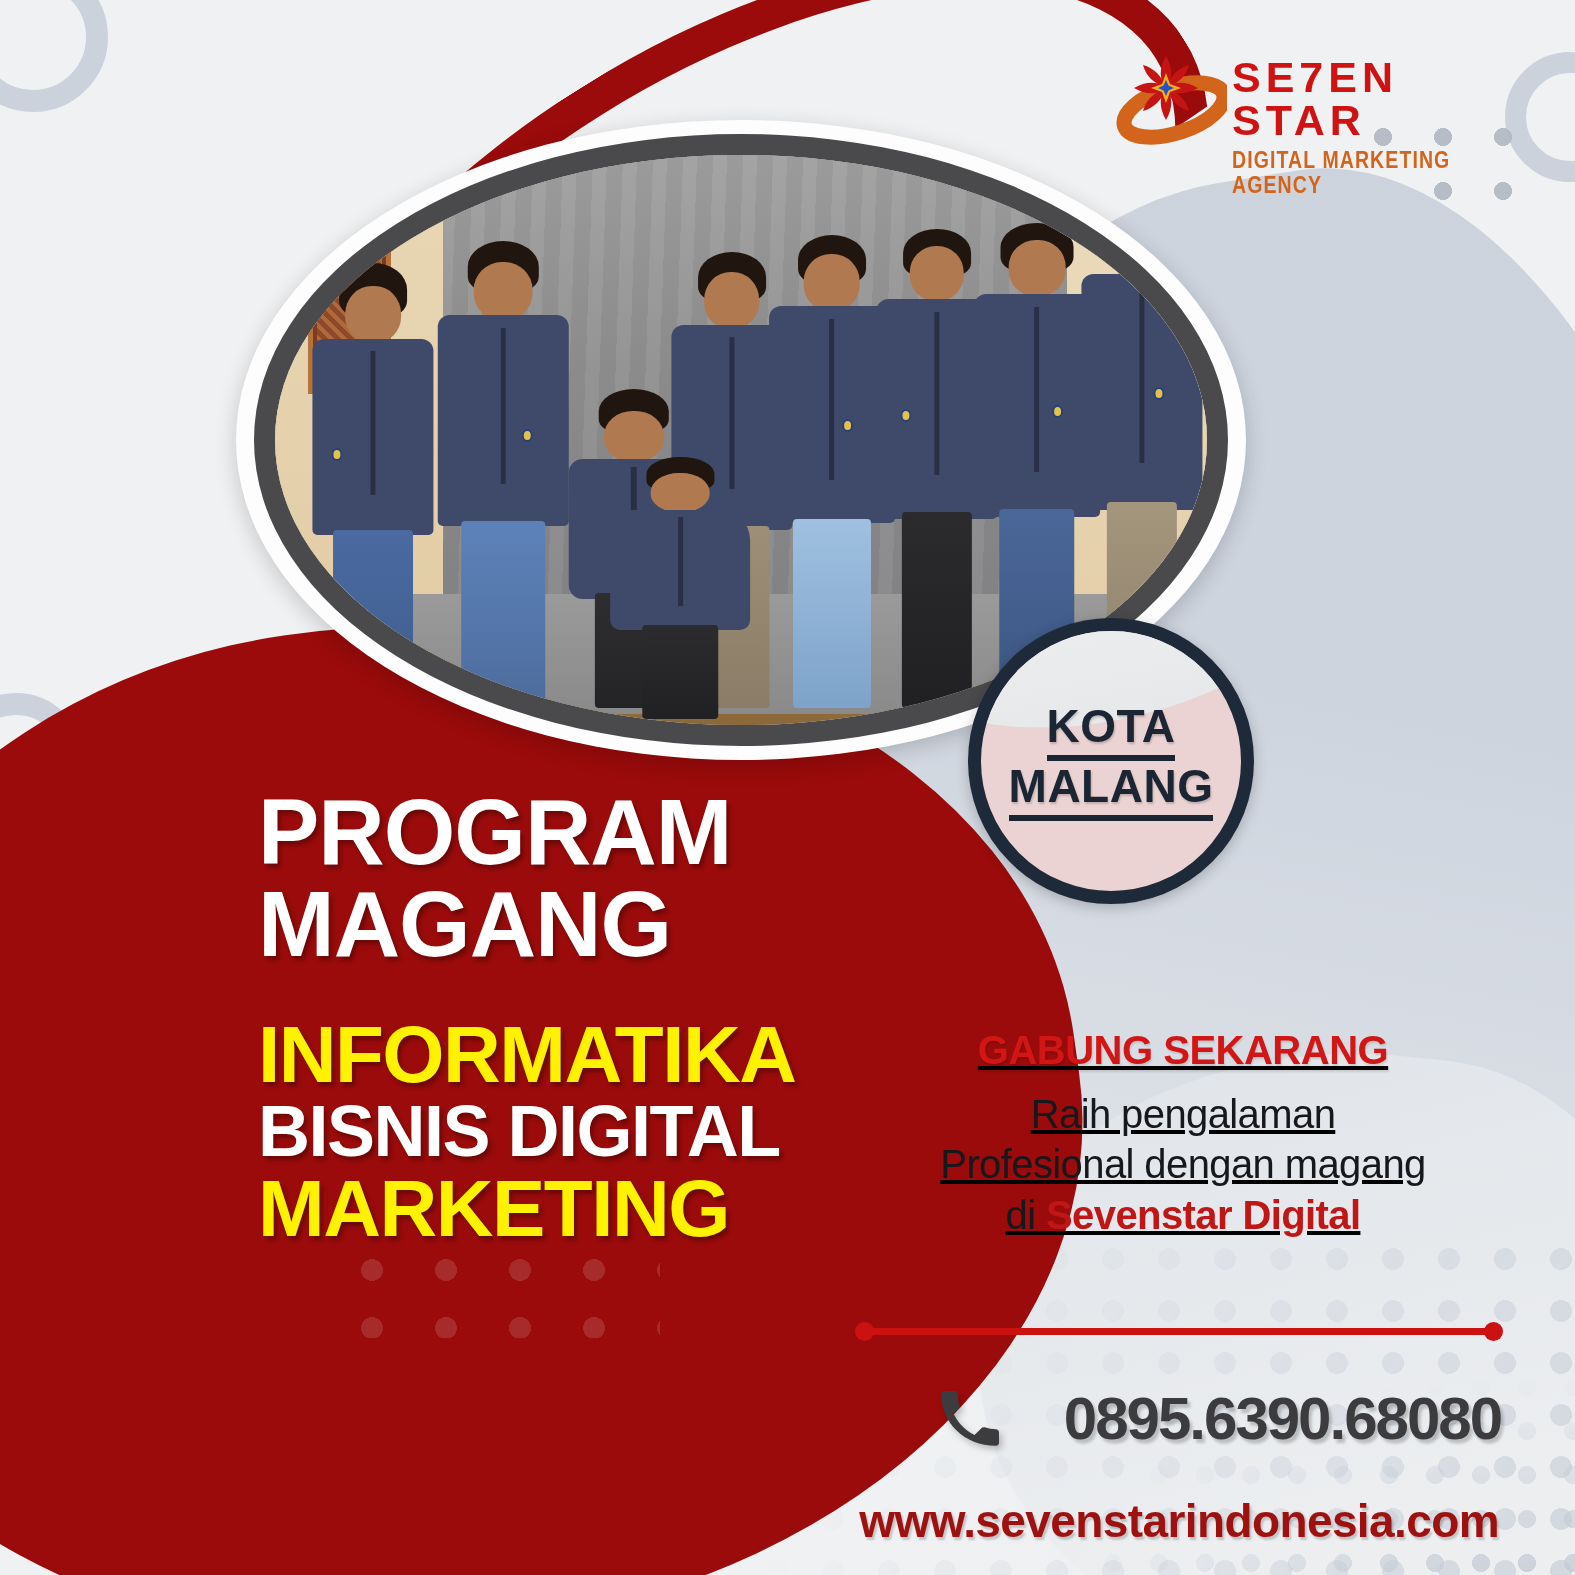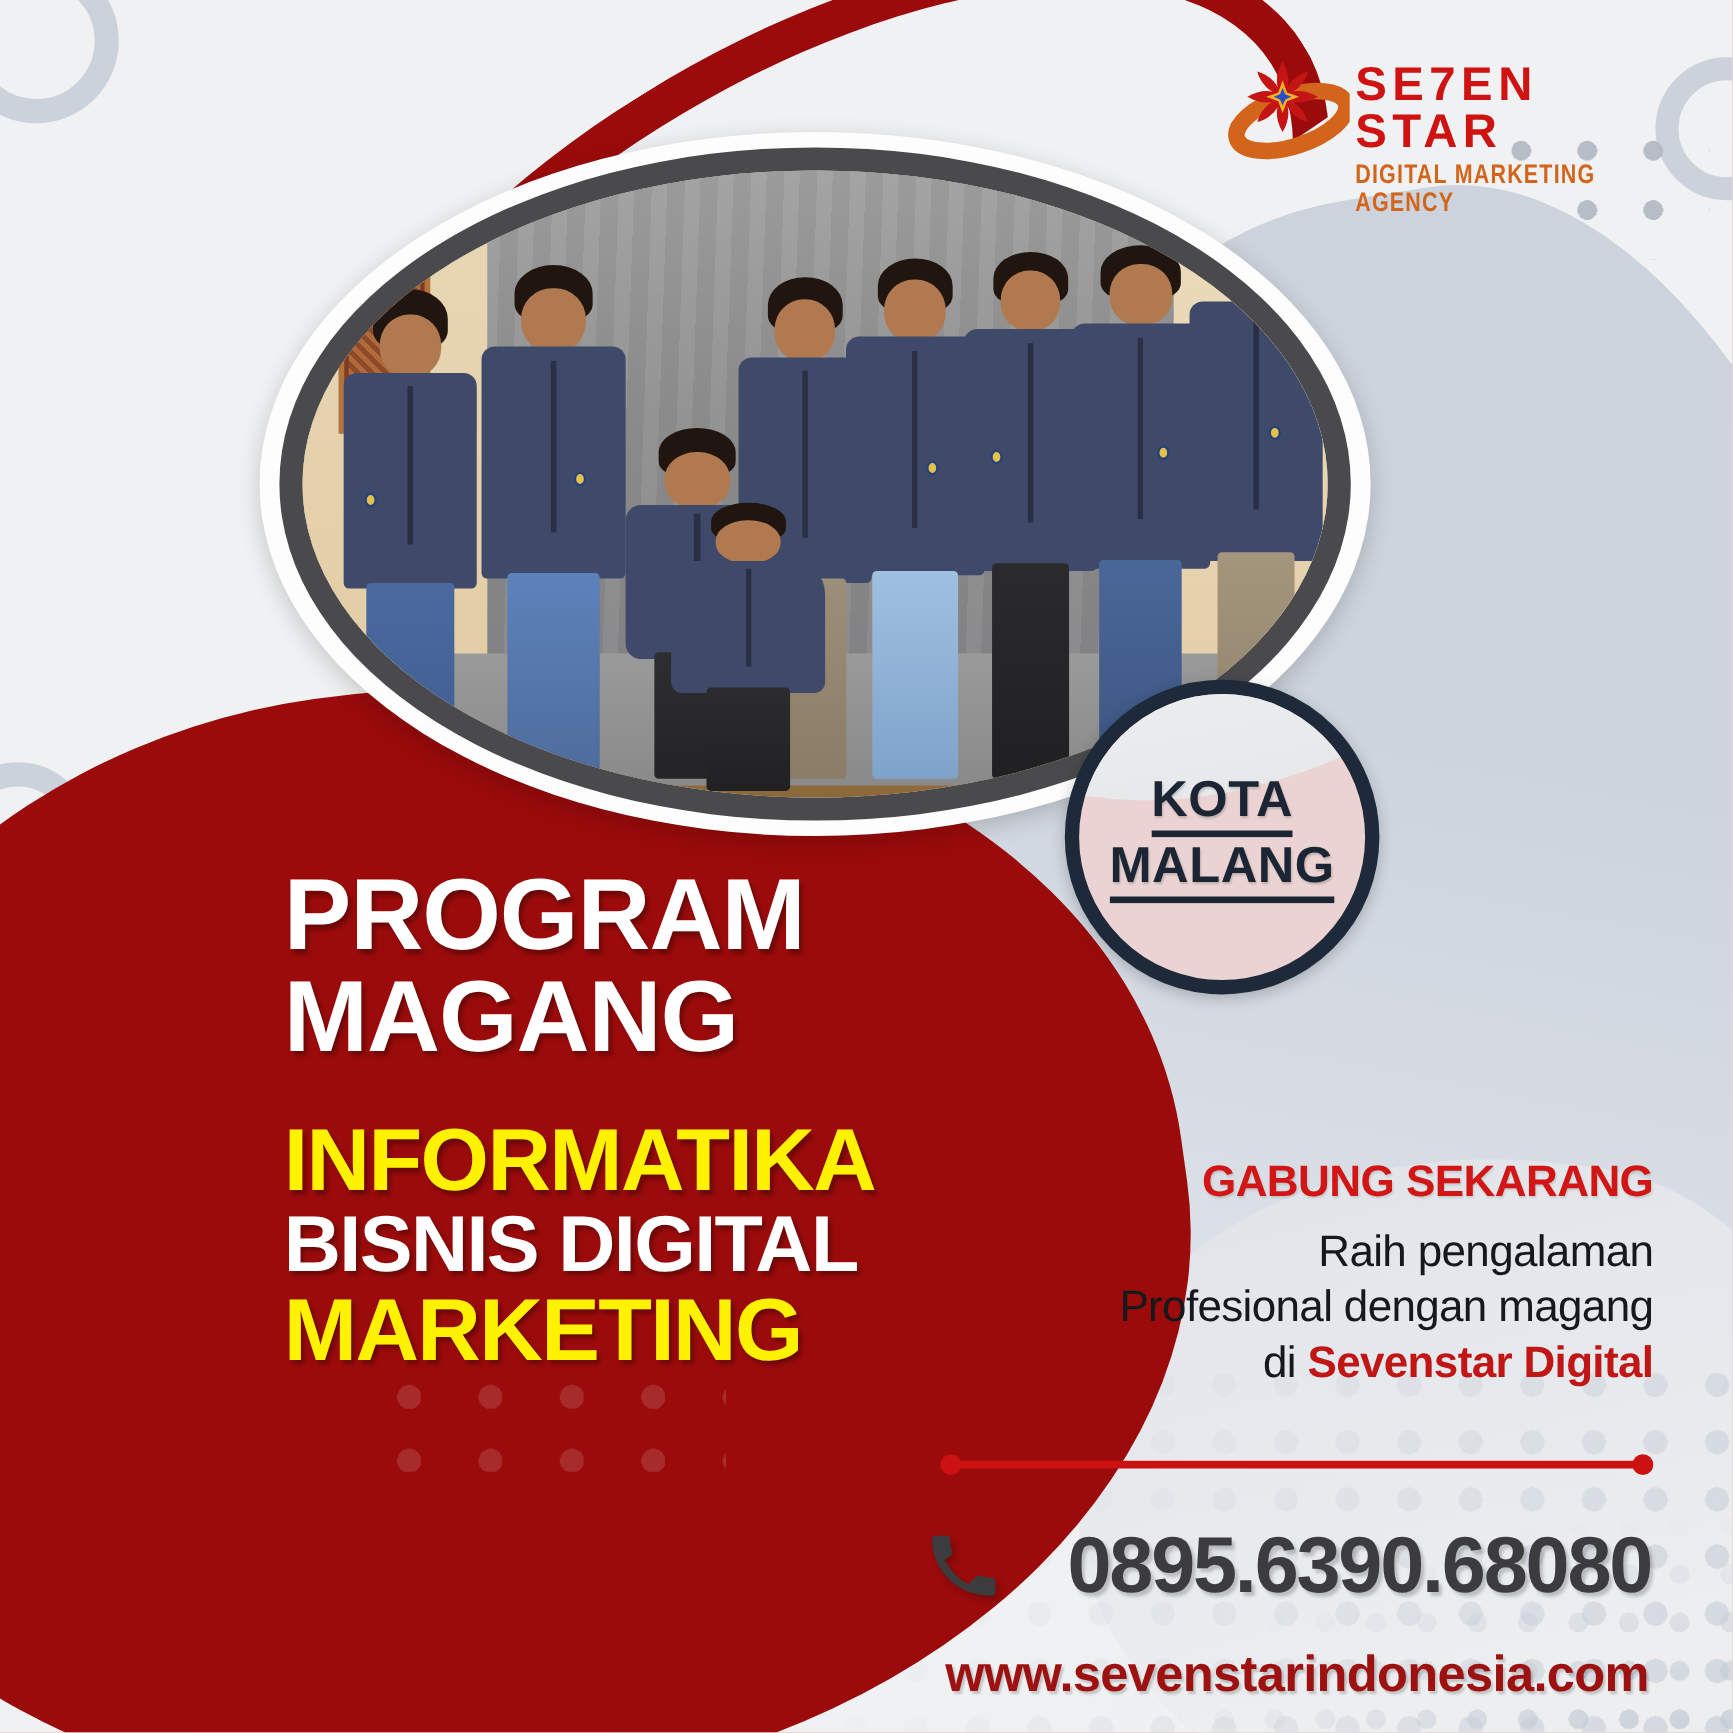--- a/index.html
+++ b/index.html
@@ -210,21 +210,21 @@
     letter-spacing:-1px;
     text-shadow:3px 4px 4px rgba(0,0,0,.30);
   }
   .h-program { font-size:92px; }
   .h-magang  { font-size:92px; margin-top:4px; }
   .h-info    { font-size:80px; color:#fff200; margin-top:48px; letter-spacing:-1.5px; }
   .h-bisnis  { font-size:72px; margin-top:4px; letter-spacing:-1.5px; }
   .h-multi   { font-size:80px; color:#fff200; margin-top:4px; letter-spacing:-1.5px; }
 
   
-  .cta { position:absolute; right:72px; top:1052px; width:640px; text-align:right; }
+  .cta { position:absolute; right:72px; top:1028px; width:640px; text-align:center;text-decoration:underline; }
   .cta-head {
     font-weight:bold; font-size:40px; color:#d21616;
     letter-spacing:-.5px;
     text-shadow:1px 2px 2px rgba(0,0,0,.12);
   }
   .cta-body { margin-top:16px; font-size:40px; color:#16181b; line-height:1.26; letter-spacing:-.6px; }
   .cta-body .brand { color:#c01616; font-weight:bold; }
 
   
   .divider { position:absolute; right:72px; top:1322px; width:648px; height:18px; }
@@ -233,21 +233,21 @@
   .divider .cap.l { left:0; }
   .divider .cap.r { right:0; }
 
   
   .phone-row {
     position:absolute; right:74px; top:1382px;
     display:flex; align-items:center; gap:26px;
   }
   .phone-icon { width:66px; height:72px; color:#3c3c3e; filter:drop-shadow(3px 4px 3px rgba(0,0,0,.22)); }
   .phone-num {
-    font-weight:bold; font-size:72px; color:#3c3c3e;
+    font-weight:bold; font-size:60px; color:#3c3c3e;
     letter-spacing:-2px;
     text-shadow:3px 4px 3px rgba(0,0,0,.20);
     margin-left:36px;
   }
   .website {
     position:absolute; right:76px; top:1494px;
     font-weight:bold; font-size:46px; color:#9e1111;
     letter-spacing:-.6px;
     text-shadow:2px 3px 2px rgba(0,0,0,.18);
   }

